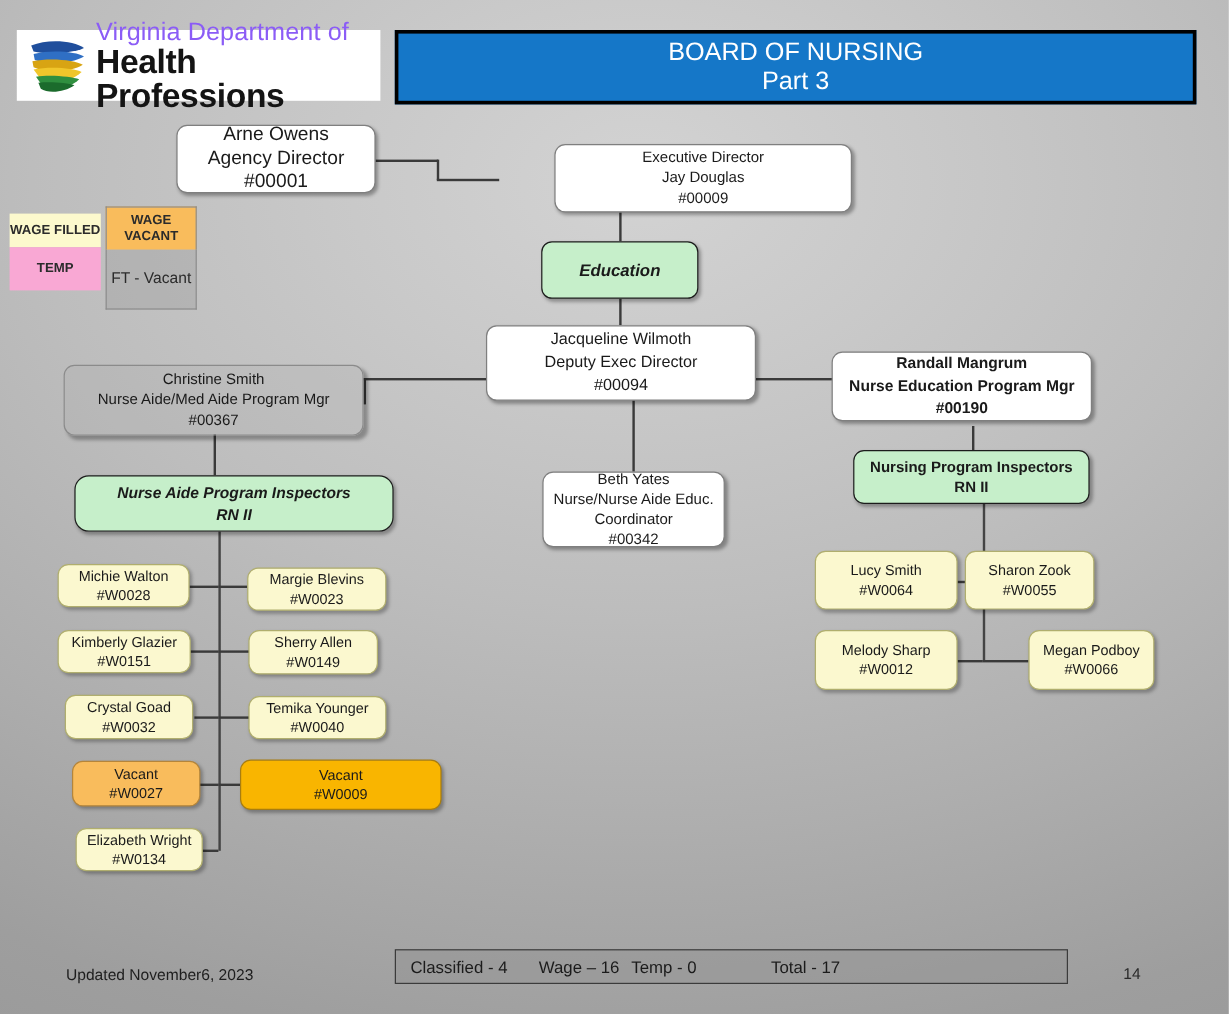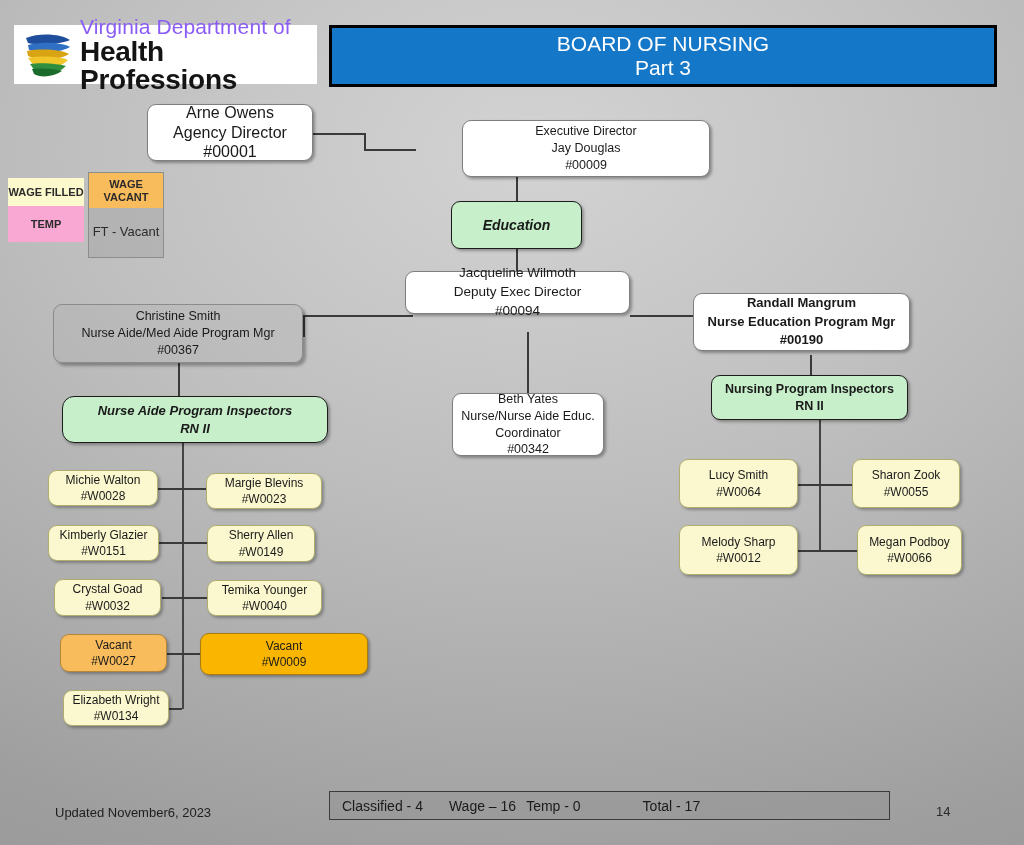--- a/index.html
+++ b/index.html
@@ -257,21 +257,21 @@
   <div class="node white" style="left:415px; top:120px; width:248px; height:57px; font-size:12.5px; line-height:1.38;margin-left:47px;">
     <span class="ln">Executive Director</span>
     <span class="ln">Jay Douglas</span>
     <span class="ln">#00009</span>
   </div>
 
   <div class="node green ital" style="left:451px; top:201px; width:131px; height:48px; font-size:14px;">
     <span class="ln">Education</span>
   </div>
 
-  <div class="node white" style="left:405px; top:271px; width:225px; height:43px; font-size:13.5px; line-height:1.4;">
+  <div class="node white" style="left:405px; top:271px; width:225px; height:63px; font-size:13.5px; line-height:1.4;">
     <span class="ln">Jacqueline Wilmoth</span>
     <span class="ln">Deputy Exec Director</span>
     <span class="ln">#00094</span>
   </div>
 
   <div class="node ghost" style="left:53px; top:304px; width:250px; height:59px; font-size:12.5px; line-height:1.38;">
     <span class="ln">Christine Smith</span>
     <span class="ln">Nurse Aide/Med Aide Program  Mgr</span>
     <span class="ln">#00367</span>
   </div>
@@ -337,21 +337,21 @@
 
   <div class="node wage" style="left:63px; top:690px; width:106px; height:36px; font-size:12px; line-height:1.35;">
     <span class="ln">Elizabeth Wright</span>
     <span class="ln">#W0134</span>
   </div>
 
   <div class="node wage" style="left:679px; top:459px; width:119px; height:49px; font-size:12px; line-height:1.35;">
     <span class="ln">Lucy Smith</span>
     <span class="ln">#W0064</span>
   </div>
-  <div class="node wage" style="left:852px; top:459px; width:108px; height:49px; font-size:12px; line-height:1.35;">
+  <div class="node wage" style="left:804px; top:459px; width:108px; height:49px; font-size:12px; line-height:1.35;">
     <span class="ln">Sharon Zook</span>
     <span class="ln">#W0055</span>
   </div>
   <div class="node wage" style="left:679px; top:525px; width:119px; height:50px; font-size:12px; line-height:1.35;">
     <span class="ln">Melody Sharp</span>
     <span class="ln">#W0012</span>
   </div>
   <div class="node wage" style="left:857px; top:525px; width:105px; height:50px; font-size:12px; line-height:1.35;">
     <span class="ln">Megan Podboy</span>
     <span class="ln">#W0066</span>

